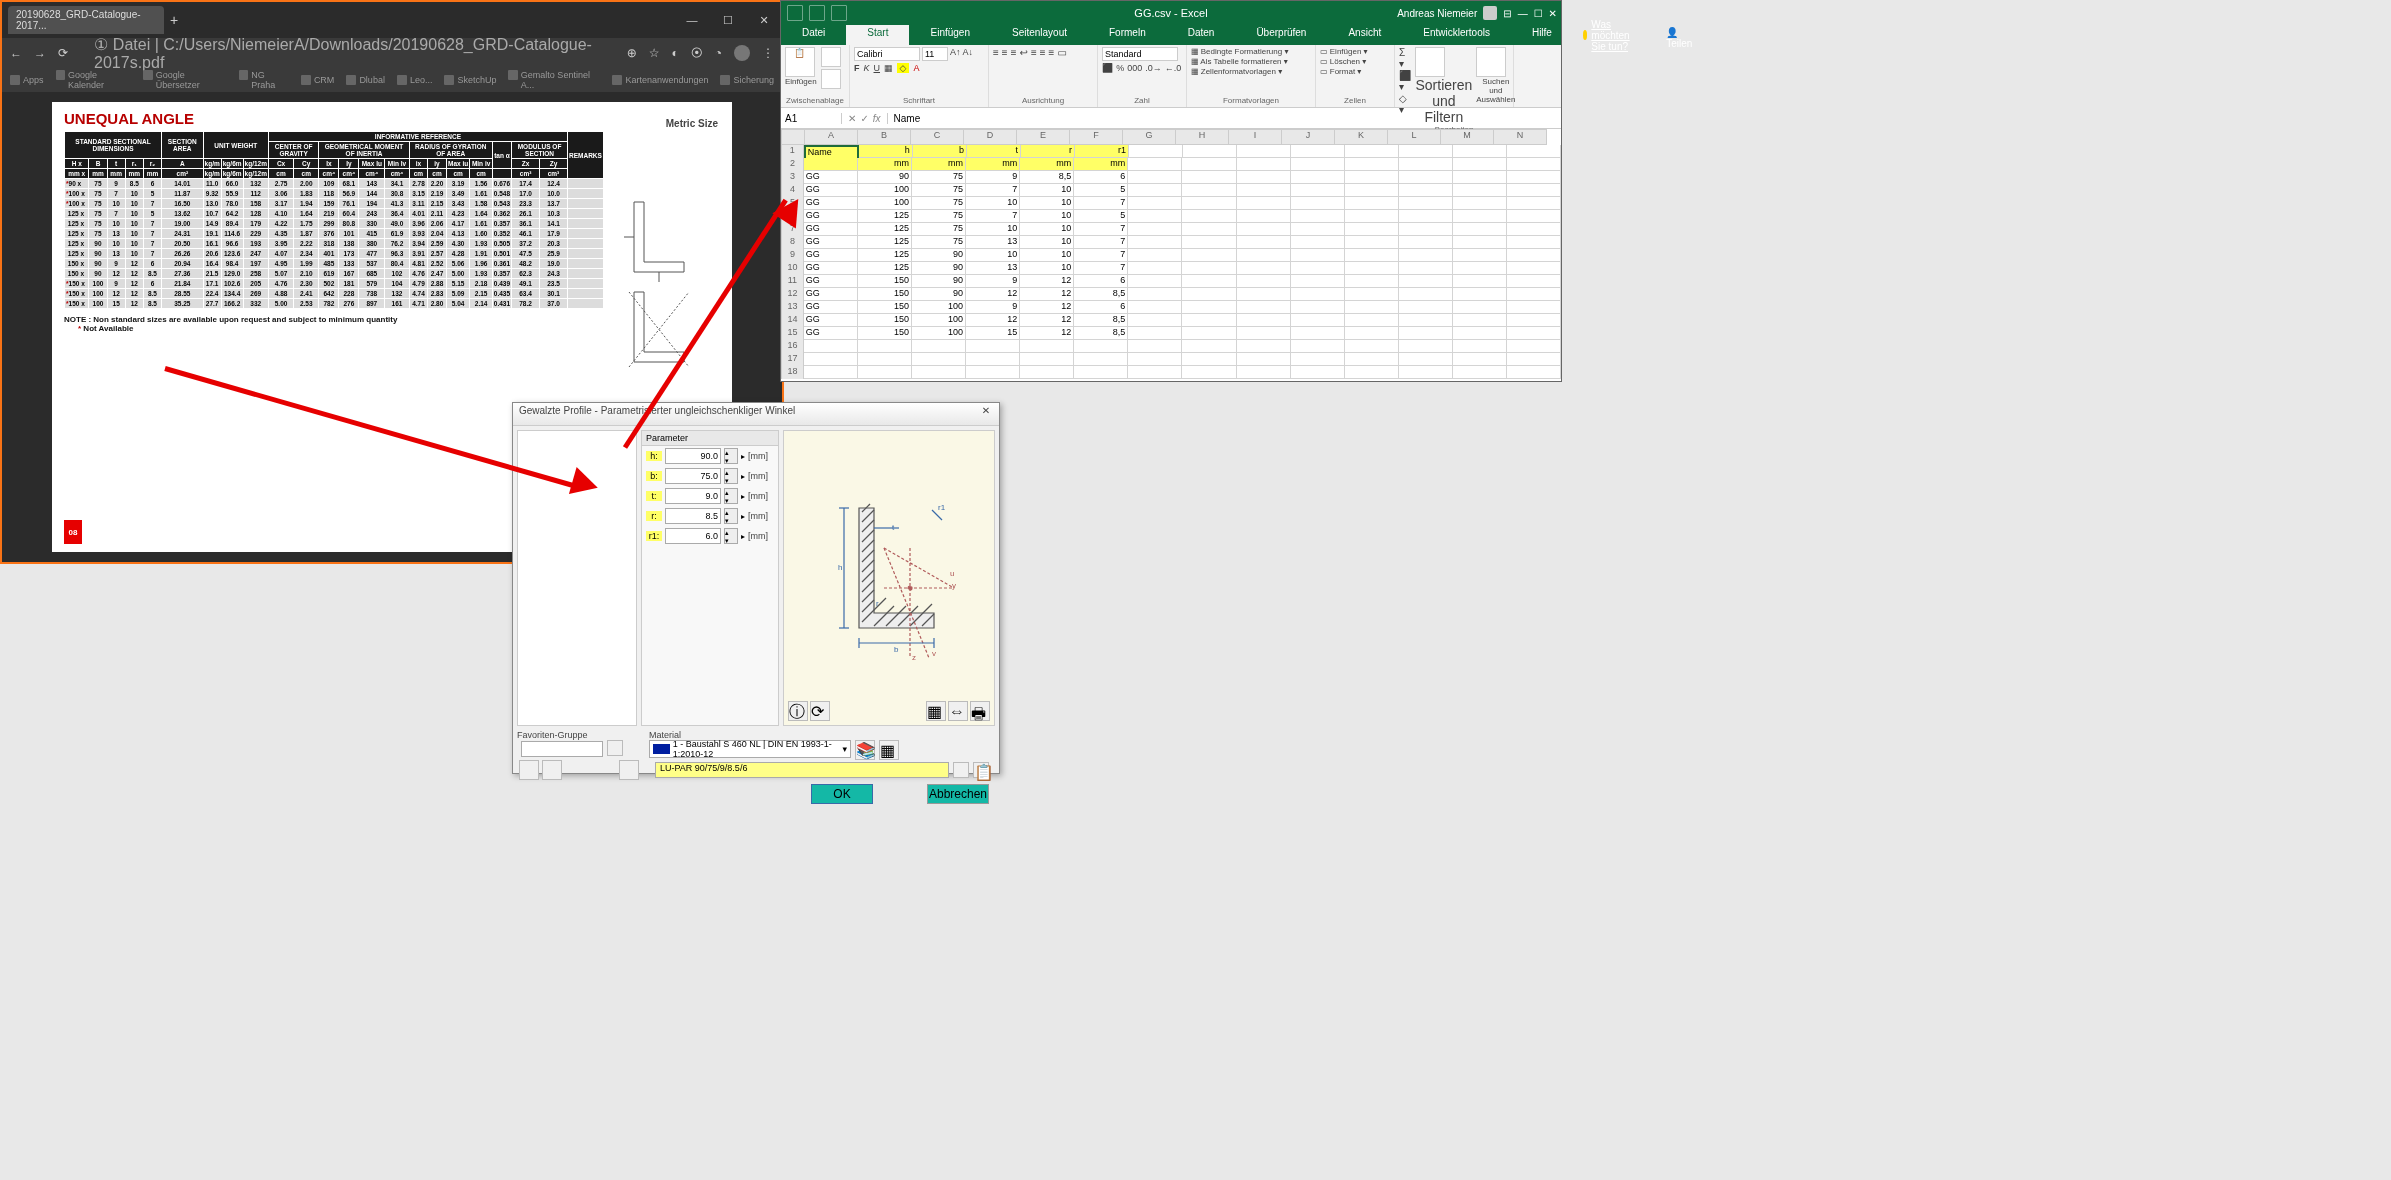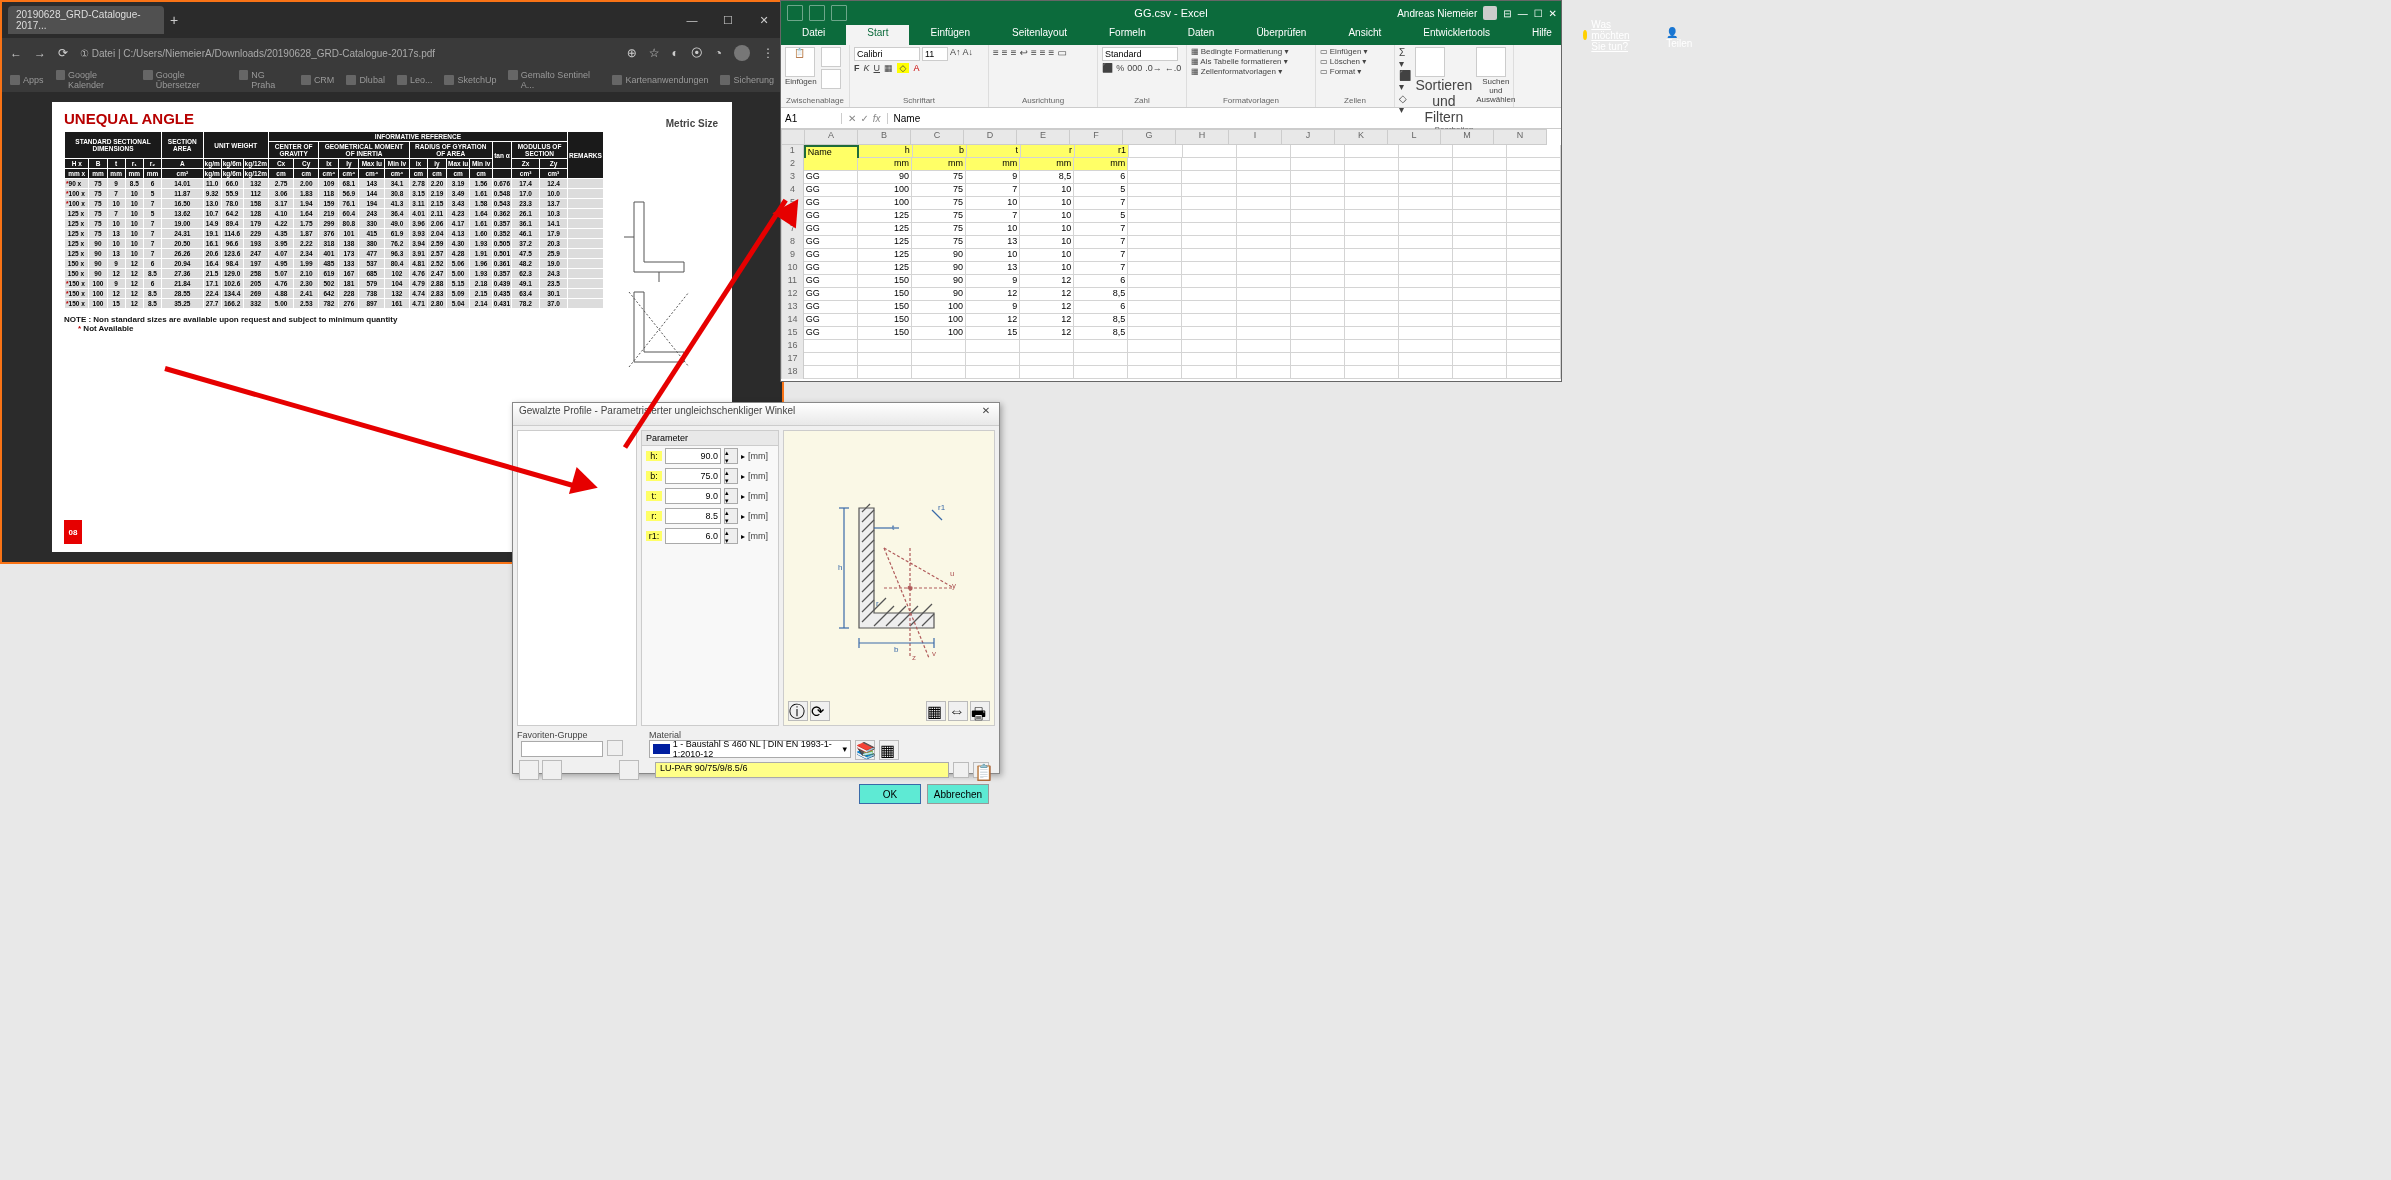--- a/index.html
+++ b/index.html
@@ -6,21 +6,21 @@
   .root { position:relative; width:2391px; height:1180px; }
 
   
   .chrome { position:absolute; left:0; top:0; width:780px; height:560px; background:#2b2b2b; border:2px solid #f97316; }
   .chrome-top { height:36px; background:#2b2b2b; display:flex; align-items:center; }
   .tab { margin-left:6px; height:28px; background:#505050; width:140px; border-radius:4px 4px 0 0; display:flex; align-items:center; padding:0 8px; color:#ddd; font-size:10px; }
   .newtab { margin-left:6px; color:#ccc; font-size:14px; }
   .winbtns { margin-left:auto; display:flex; }
   .winbtn { width:36px; height:28px; color:#ccc; display:flex; align-items:center; justify-content:center; font-size:11px; }
   .chrome-nav { height:30px; background:#3a3a3a; display:flex; align-items:center; padding:0 8px; gap:12px; color:#ccc; font-size:12px; }
-  .addr { flex:1; color:#aaa; font-size:10px; }
+  .addr { flex:1; color:#aaa; font-size:16px;margin-left:14px; }
   .bookmarks { height:24px; background:#3a3a3a; display:flex; align-items:center; padding:0 8px; gap:12px; font-size:9px; }
   .bm { color:#999; display:flex; align-items:flex-start; gap:3px; }
   .bm-icon { width:10px; height:10px; background:#666; border-radius:1px; }
 
   .pdfpage { position:absolute; left:50px; top:100px; width:680px; height:450px; background:#fff; }
   .pdf-title { color:#b70000; font-weight:bold; font-size:15px; margin:8px 0 0 12px; }
   .metric { position:absolute; right:14px; top:16px; font-size:10px; font-weight:bold; color:#444; }
   .table-wrap { margin:4px 12px 0 12px; }
   table.cat { border-collapse:collapse; font-size:6.5px; background:#dcdcdc; width:540px; }
   table.cat th,table.cat td { border:1px solid #fff; padding:1px; text-align:center; }
@@ -80,21 +80,21 @@
   .plab{width:16px;background:#ffff66;text-align:center;}
   .pin{width:50px;height:14px;border:1px solid #aaa;background:#fff;text-align:right;padding:0 2px;font-size:9px;}
   .pspn{width:12px;height:14px;background:#eee;border:1px solid #aaa;font-size:7px;display:flex;flex-direction:column;}
   .punit{font-size:9px;color:#444;}
   .matlab{font-size:9px;color:#444;}
   .matsel{width:200px;height:16px;border:1px solid #aaa;background:#fff;font-size:9px;display:flex;align-items:center;}
   .matsel .sw{width:20px;height:10px;background:#001ea0;margin:0 3px;}
   .descrow{display:flex;padding:2px 6px;gap:4px;}
   .desc{flex:1;height:14px;border:1px solid #aaa;background:#ffff88;font-size:9px;padding:0 4px;}
   .dbtns{display:flex;justify-content:flex-end;gap:6px;padding:4px 6px;}
-  .dbtn{width:60px;height:18px;border:1px solid #999;background:#5eead4;font-size:10px;display:flex;align-items:center;justify-content:center;}
+  .dbtn{width:60px;height:18px;border:1px solid #999;background:#14b8a6;font-size:12px;display:flex;align-items:center;justify-content:center;margin-left:48px;}
   .favsel{width:80px;height:14px;border:1px solid #aaa;background:#fff;margin:1px 4px;}
   .toolrow{display:flex;gap:3px;padding:2px;}
   .tbtn{width:18px;height:18px;border:1px solid #bbb;background:#f0f0f0;}
   .prev-tools{position:absolute;right:4px;bottom:4px;display:flex;gap:2px;}
   .prev-info{position:absolute;left:4px;bottom:4px;display:flex;gap:2px;}
 
   
   .arrow-line{position:absolute;background:#e60000;height:5px;transform-origin:left center;z-index:50;}
   .arrow-head{position:absolute;width:0;height:0;border:14px solid transparent;z-index:51;}
 </style>

